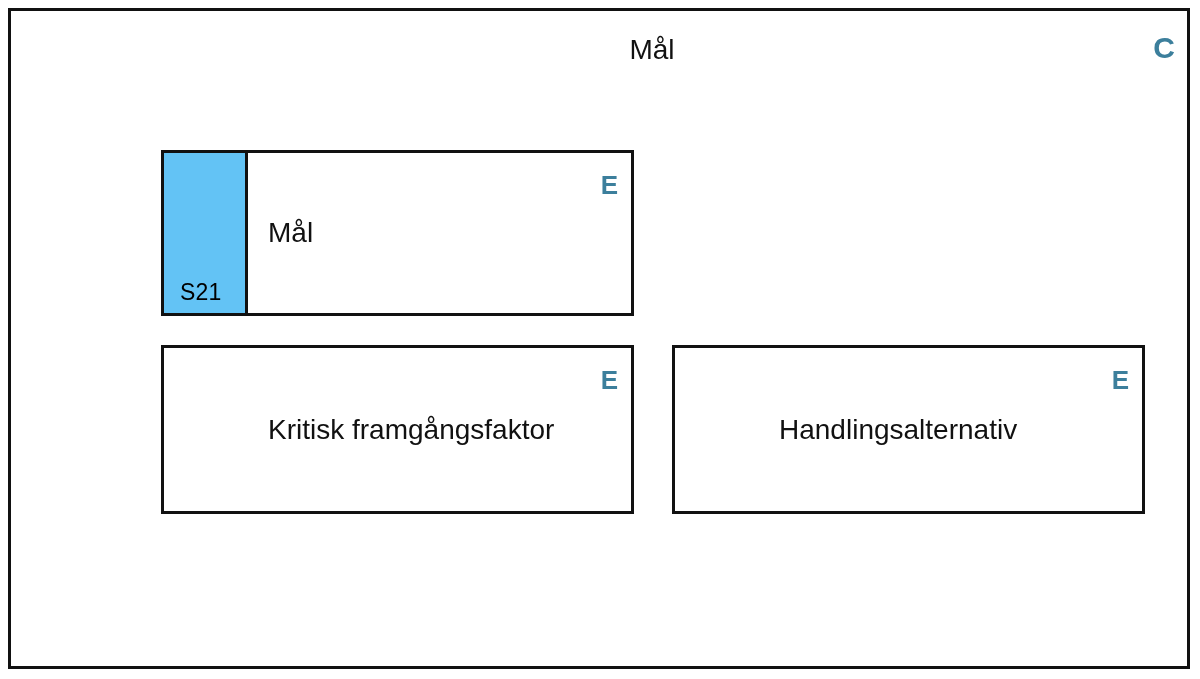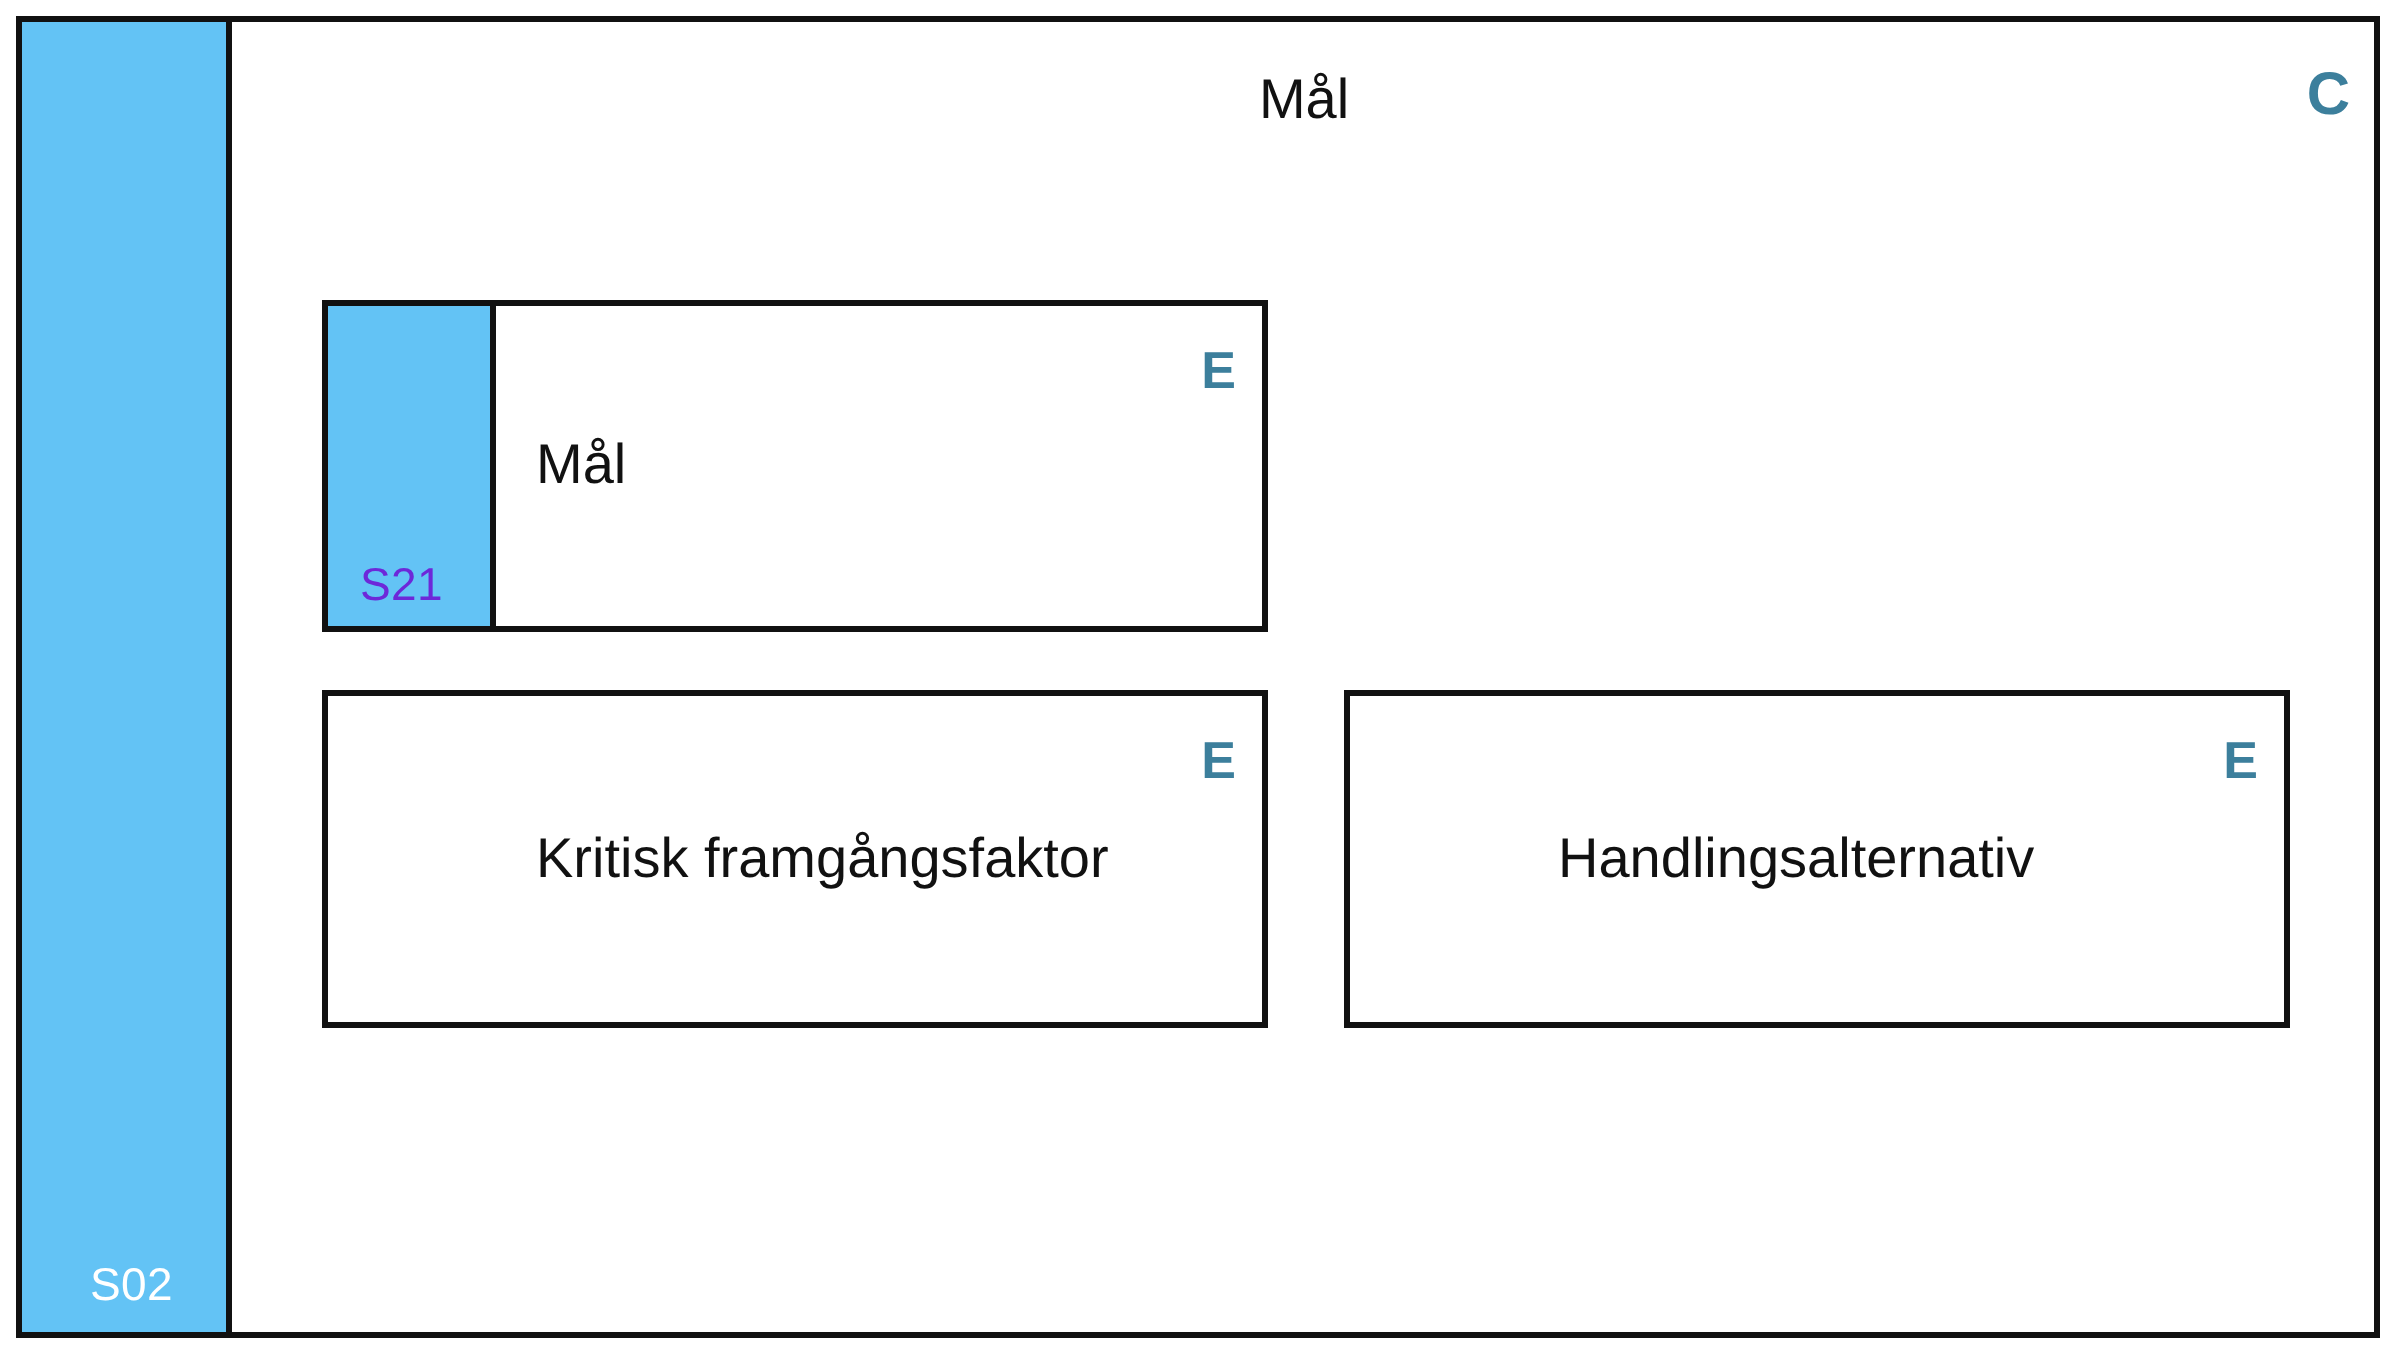--- a/index.html
+++ b/index.html
@@ -94,21 +94,21 @@
     height: 100%;
     box-sizing: border-box;
     background: #63C3F5;
     border-right: 3px solid #111111;
   }
 
   .node-tab-label {
     position: absolute;
     left: 16px;
     bottom: 9px;
-    color: #6d28d9;
+    color: #000000;
     font-size: 23px;
     line-height: 1;
     letter-spacing: 0.2px;
   }
 
   .node-title {
     position: absolute;
     left: 104px;
     top: 50%;
     transform: translateY(-50%);
@@ -148,23 +148,20 @@
     height: 169px;
   }
 </style>
 </head>
 <body>
 
 <div id="canvas">
 
   <div class="outer-frame">
 
-    <div class="outer-tab">
-      <span class="outer-tab-label">S02</span>
-    </div>
 
     <div class="outer-title">Mål</div>
 
     <div class="outer-corner-letter">C</div>
 
     <div class="node" id="node-s21">
       <div class="node-tab">
         <span class="node-tab-label">S21</span>
       </div>
       <div class="node-title">Mål</div>

